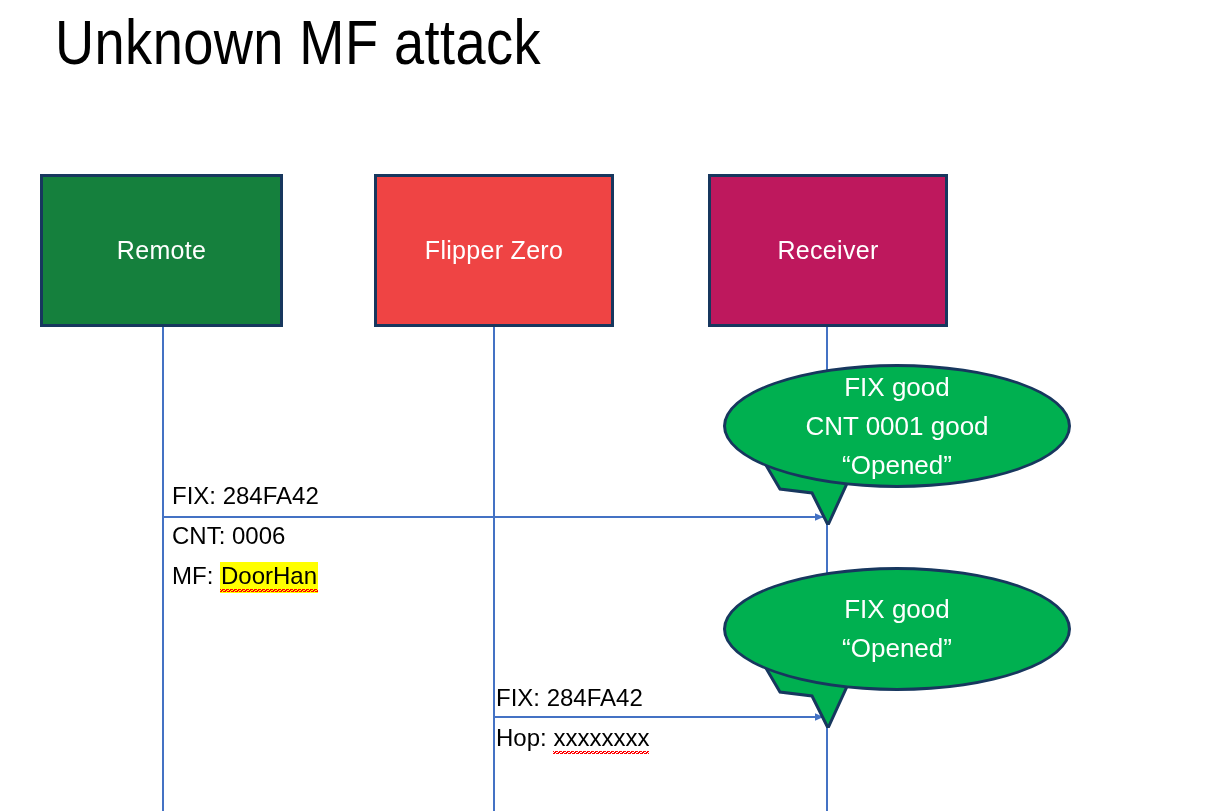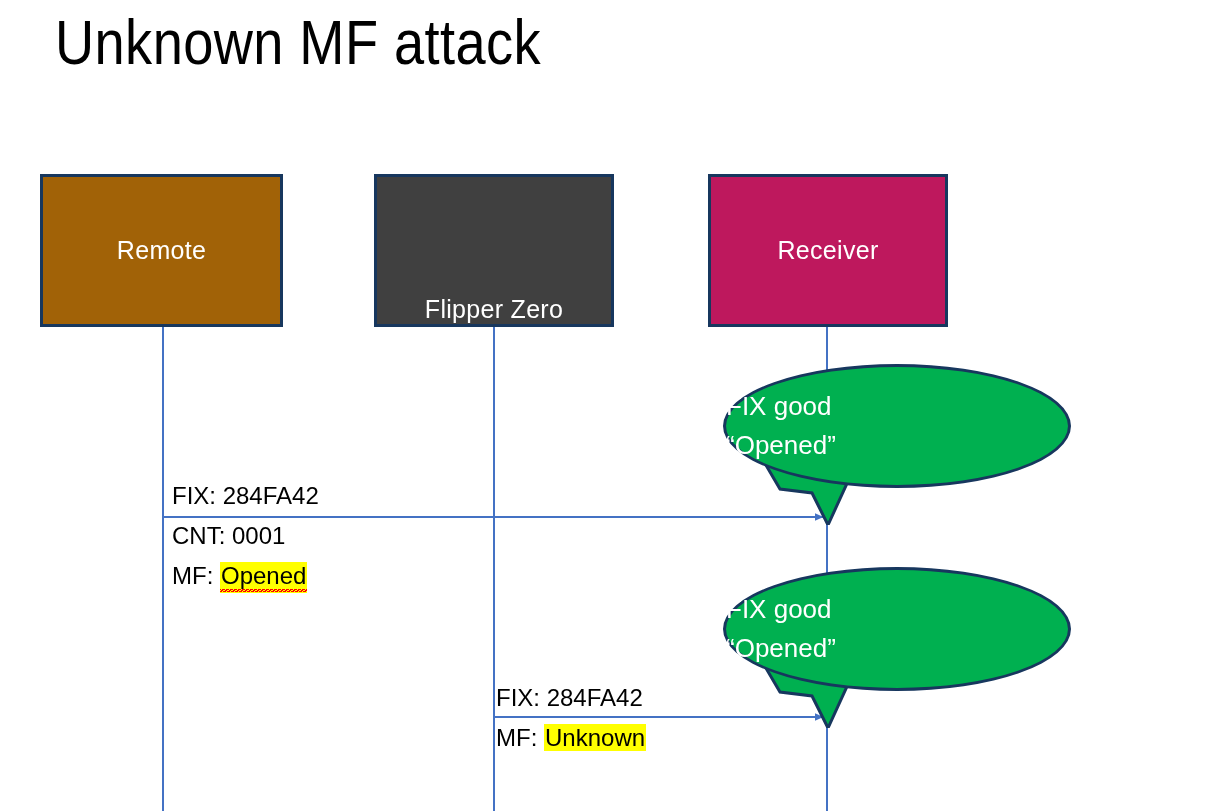--- a/index.html
+++ b/index.html
@@ -52,22 +52,22 @@
     box-sizing: border-box;
     border: 3px solid #17375E;
     display: flex;
     align-items: center;
     justify-content: center;
     color: #ffffff;
     font-size: 25px;
     font-weight: 400;
     letter-spacing: 0.3px;
   }
-  #actor-remote   { left: 40px;  top: 174px; width: 243px; height: 153px; background: #a16207; }
-  #actor-flipper  { left: 374px; top: 174px; width: 240px; height: 153px; background: #404040; align-items: flex-end; }
+  #actor-remote   { left: 40px;  top: 174px; width: 243px; height: 153px; background: #15803d; }
+  #actor-flipper  { left: 374px; top: 174px; width: 240px; height: 153px; background: #ef4444; }
   #actor-receiver { left: 708px; top: 174px; width: 240px; height: 153px; background: #be185d; }
 
   
   .msg-label {
     position: absolute;
     font-size: 24px;
     line-height: 40px;
     color: #000000;
     white-space: nowrap;
   }
@@ -95,21 +95,21 @@
   .callout {
     position: absolute;
     width: 348px;
     height: 124px;
     background: #00B050;
     border: 3px solid #17375E;
     border-radius: 50% / 50%;
     box-sizing: border-box;
     display: flex;
     flex-direction: column;
-    align-items: flex-start;
+    align-items: center;
     justify-content: center;
     color: #ffffff;
     font-size: 26px;
     line-height: 39px;
     text-align: center;
     z-index: 5;
   }
   #callout-1 { left: 723px; top: 364px; }
   #callout-2 { left: 723px; top: 567px; }
 
@@ -161,40 +161,41 @@
 <svg class="callout-tail" id="tail-1" viewBox="0 0 110 70">
   <polygon class="callout-line" points="0,0 100,0 68,70 52,38 20,34" fill="#00B050" stroke="#17375E" stroke-width="3"></polygon>
 </svg>
 
 <svg class="callout-tail" id="tail-2" viewBox="0 0 110 70">
   <polygon class="callout-line" points="0,0 100,0 68,70 52,38 20,34" fill="#00B050" stroke="#17375E" stroke-width="3"></polygon>
 </svg>
 
 <div class="callout" id="callout-1">
   <span>FIX good</span>
+  <span>CNT 0001 good</span>
   <span>“Opened”</span>
 </div>
 
 <div class="callout" id="callout-2">
   <span>FIX good</span>
   <span>“Opened”</span>
 </div>
 
 <div class="msg-label" id="msg1-label">
   <div>
     <span>FIX: </span><span>284FA42</span>
   </div>
   <div>
-    <span>CNT: </span><span>0001</span>
-  </div>
-  <div>
-    <span>MF: </span><span class="hl sq">Opened</span>
+    <span>CNT: </span><span>0006</span>
+  </div>
+  <div>
+    <span>MF: </span><span class="hl sq">DoorHan</span>
   </div>
 </div>
 
 <div class="msg-label" id="msg2-label">
   <div>
     <span>FIX: </span><span>284FA42</span>
   </div>
   <div>
-    <span>MF: </span><span class="hl">Unknown</span>
+    <span>Hop: </span><span class="sq">xxxxxxxx</span>
   </div>
 </div>
 
 </body></html>

